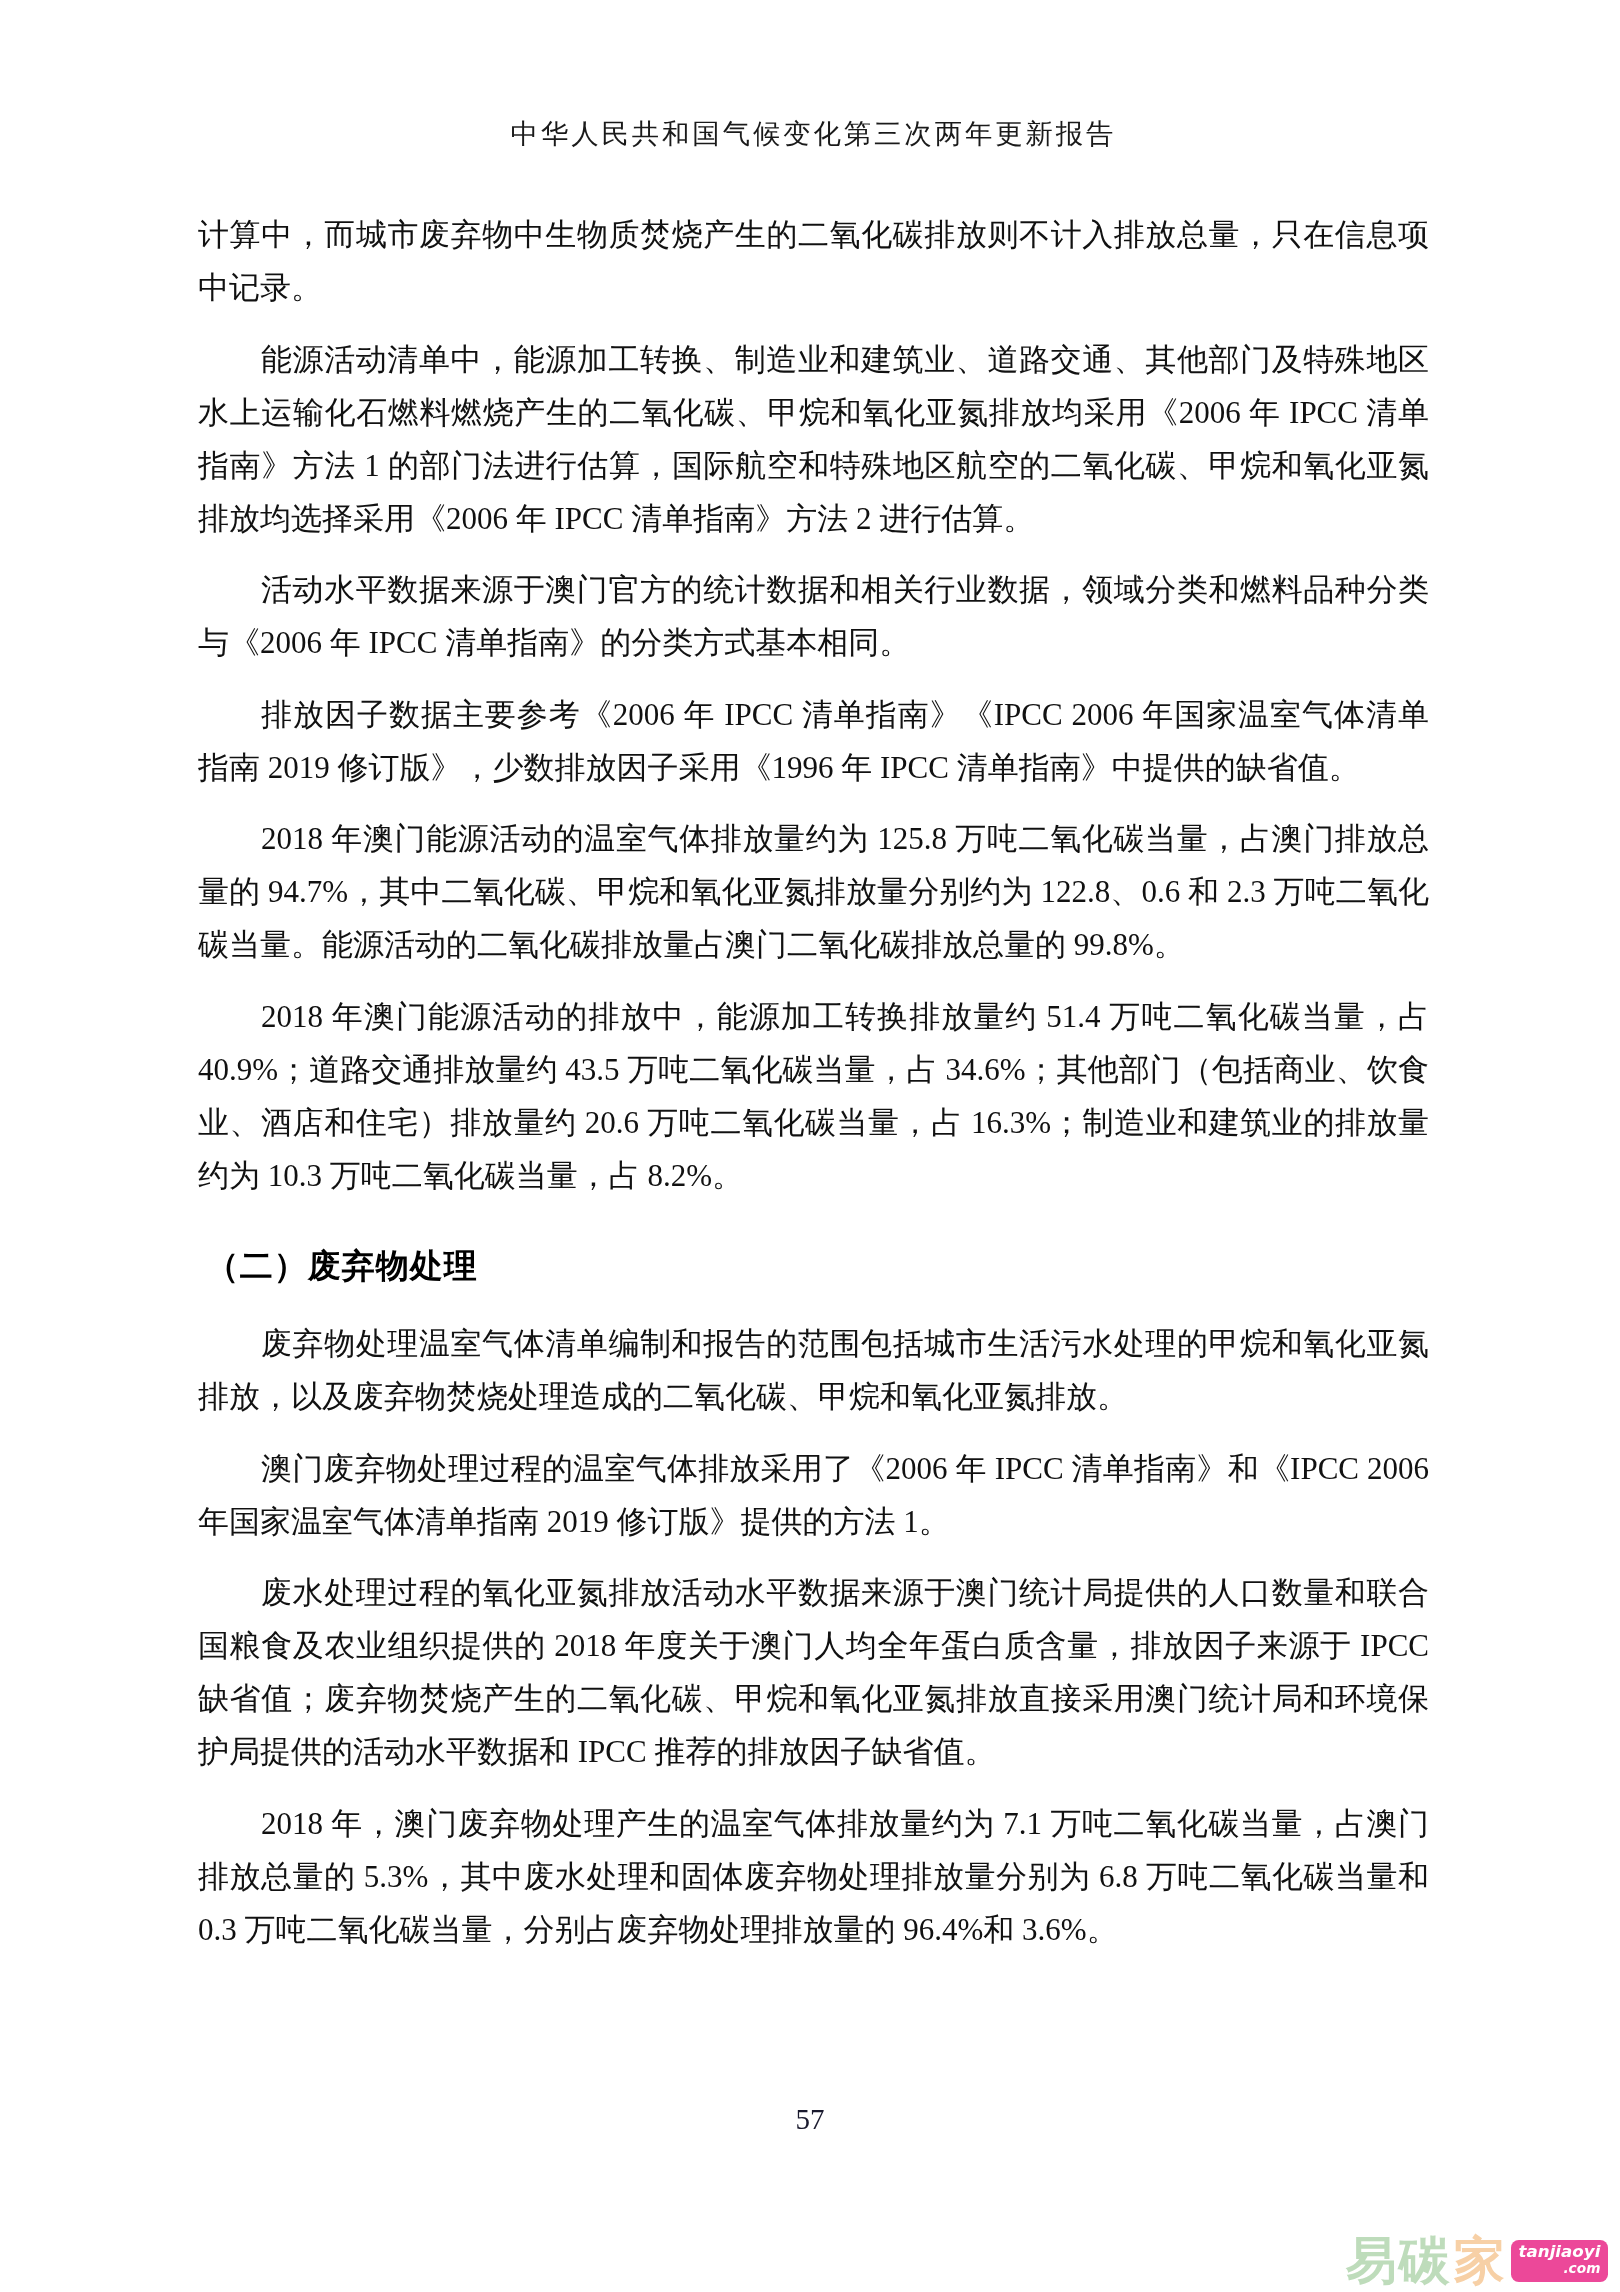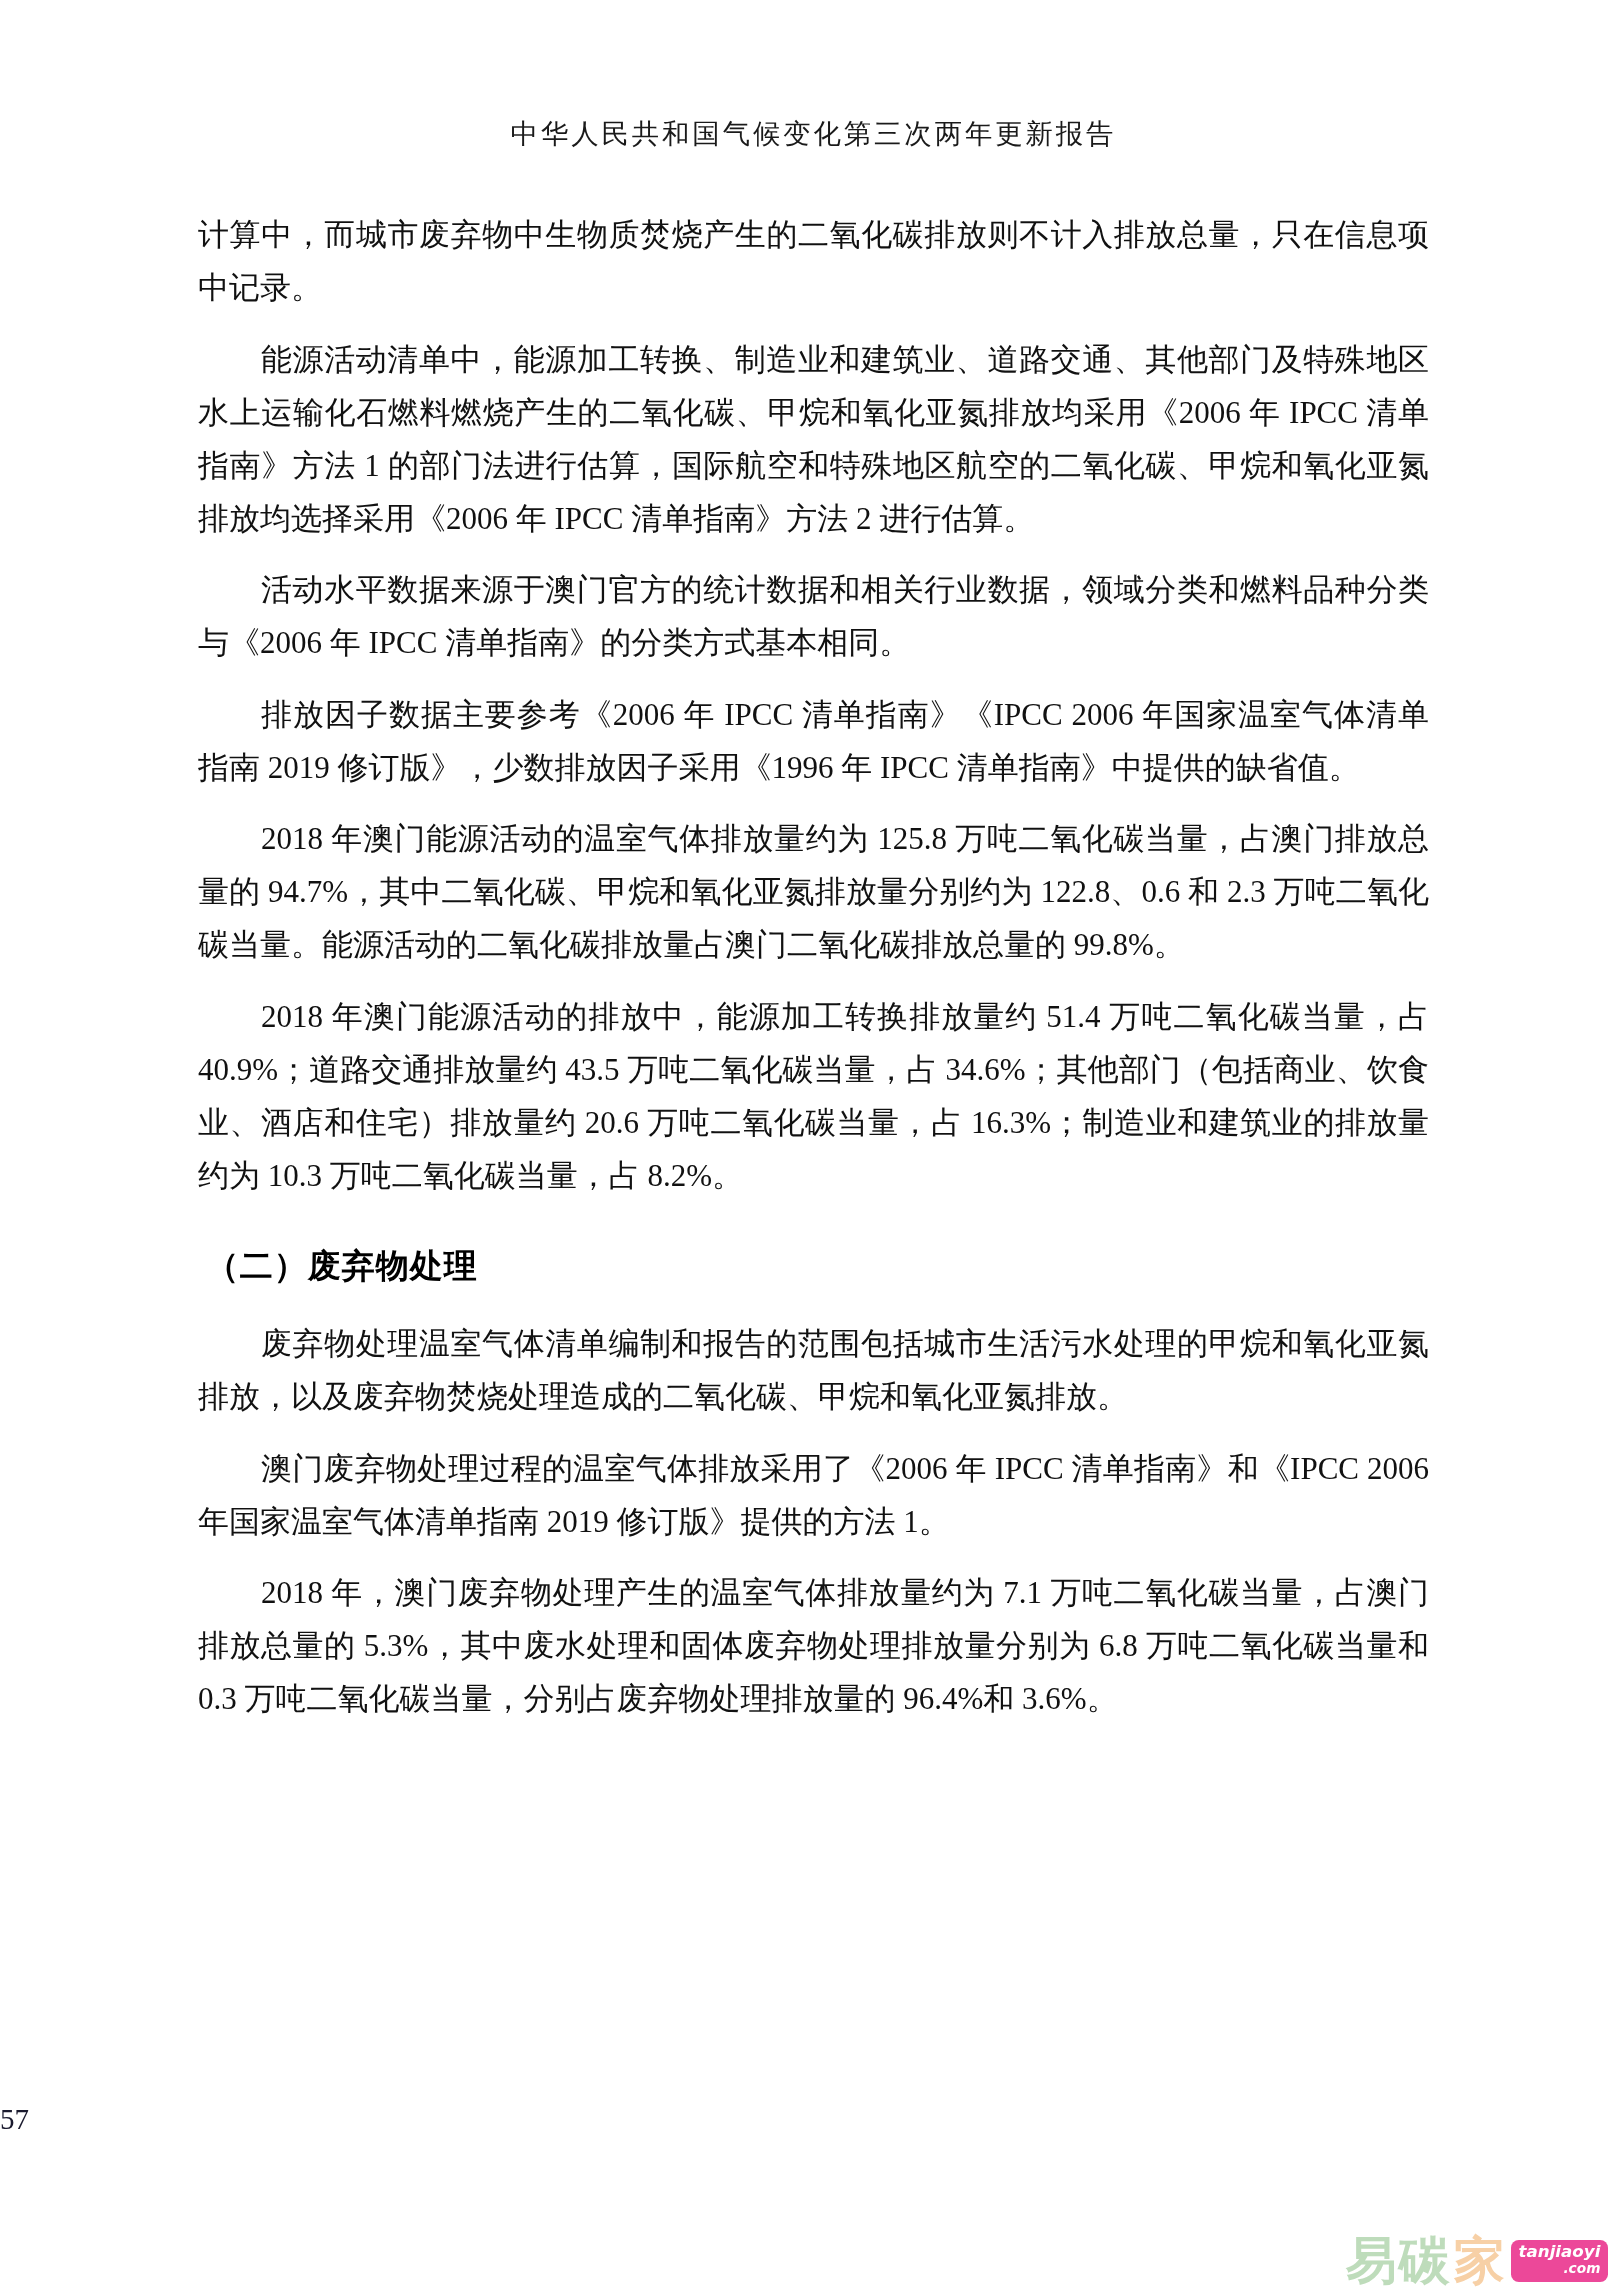--- a/index.html
+++ b/index.html
@@ -51,21 +51,21 @@
     font-weight: bold;
     line-height: 45px;
     letter-spacing: 1px;
     color: #000000;
   }
   .page-number {
     position: absolute;
     top: 2103px;
     left: 0;
     width: 100%;
-    text-align: left;
+    text-align: center;
     font-size: 29px;
     color: #1a1a2e;
   }
   .watermark {
     position: absolute;
     right: 11.8px;
     bottom: 3.9px;
     display: flex;
     align-items: center;
     font-family: "DejaVu Sans", "Liberation Sans", sans-serif;
@@ -111,20 +111,21 @@
     <p class="par">能源活动清单中，能源加工转换、制造业和建筑业、道路交通、其他部门及特殊地区水上运输化石燃料燃烧产生的二氧化碳、甲烷和氧化亚氮排放均采用《2006 年 IPCC 清单指南》方法 1 的部门法进行估算，国际航空和特殊地区航空的二氧化碳、甲烷和氧化亚氮排放均选择采用《2006 年 IPCC 清单指南》方法 2 进行估算。</p>
     <p class="par">活动水平数据来源于澳门官方的统计数据和相关行业数据，领域分类和燃料品种分类与《2006 年 IPCC 清单指南》的分类方式基本相同。</p>
     <p class="par">排放因子数据主要参考《2006 年 IPCC 清单指南》《IPCC 2006 年国家温室气体清单指南 2019 修订版》，少数排放因子采用《1996 年 IPCC 清单指南》中提供的缺省值。</p>
     <p class="par">2018 年澳门能源活动的温室气体排放量约为 125.8 万吨二氧化碳当量，占澳门排放总量的 94.7%，其中二氧化碳、甲烷和氧化亚氮排放量分别约为 122.8、0.6 和 2.3 万吨二氧化碳当量。能源活动的二氧化碳排放量占澳门二氧化碳排放总量的 99.8%。</p>
     <p class="par">2018 年澳门能源活动的排放中，能源加工转换排放量约 51.4 万吨二氧化碳当量，占 40.9%；道路交通排放量约 43.5 万吨二氧化碳当量，占 34.6%；其他部门（包括商业、饮食业、酒店和住宅）排放量约 20.6 万吨二氧化碳当量，占 16.3%；制造业和建筑业的排放量约为 10.3 万吨二氧化碳当量，占 8.2%。</p>
 
     <h2 class="section-heading">（二）废弃物处理</h2>
 
     <p class="par">废弃物处理温室气体清单编制和报告的范围包括城市生活污水处理的甲烷和氧化亚氮排放，以及废弃物焚烧处理造成的二氧化碳、甲烷和氧化亚氮排放。</p>
     <p class="par">澳门废弃物处理过程的温室气体排放采用了《2006 年 IPCC 清单指南》和《IPCC 2006 年国家温室气体清单指南 2019 修订版》提供的方法 1。</p>
+    <p class="par">废水处理过程的氧化亚氮排放活动水平数据来源于澳门统计局提供的人口数量和联合国粮食及农业组织提供的 2018 年度关于澳门人均全年蛋白质含量，排放因子来源于 IPCC 缺省值；废弃物焚烧产生的二氧化碳、甲烷和氧化亚氮排放直接采用澳门统计局和环境保护局提供的活动水平数据和 IPCC 推荐的排放因子缺省值。</p>
     <p class="par">2018 年，澳门废弃物处理产生的温室气体排放量约为 7.1 万吨二氧化碳当量，占澳门排放总量的 5.3%，其中废水处理和固体废弃物处理排放量分别为 6.8 万吨二氧化碳当量和 0.3 万吨二氧化碳当量，分别占废弃物处理排放量的 96.4%和 3.6%。</p>
   </div>
 
   <div class="page-number">57</div>
 
   <div class="watermark">
     <span class="wm-green">易碳</span>
     <span class="wm-orange">家</span>
     <span class="wm-badge">
       <span class="wm-l1">tanjiaoyi</span>

